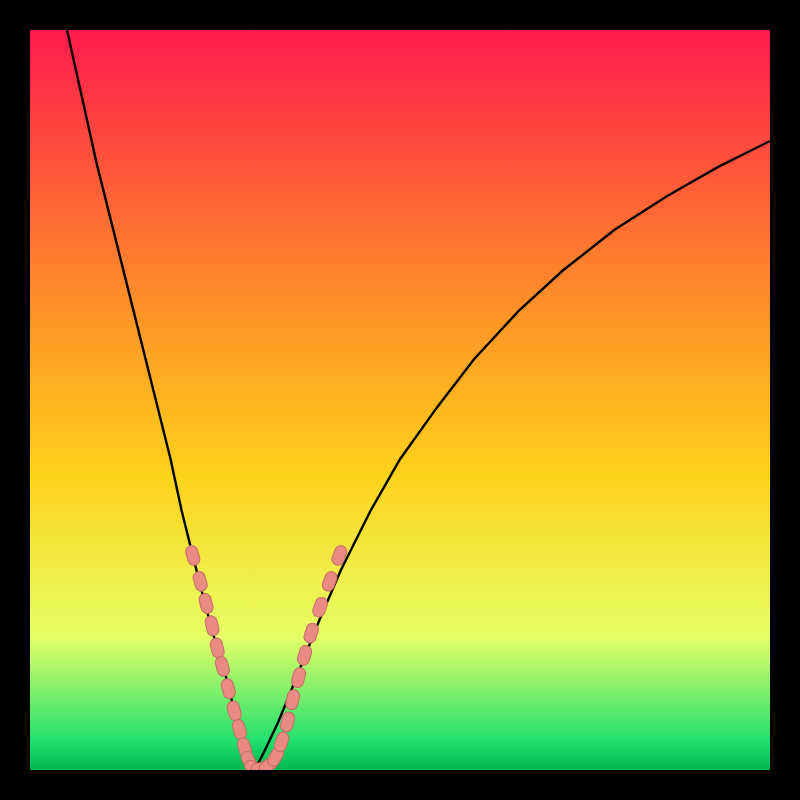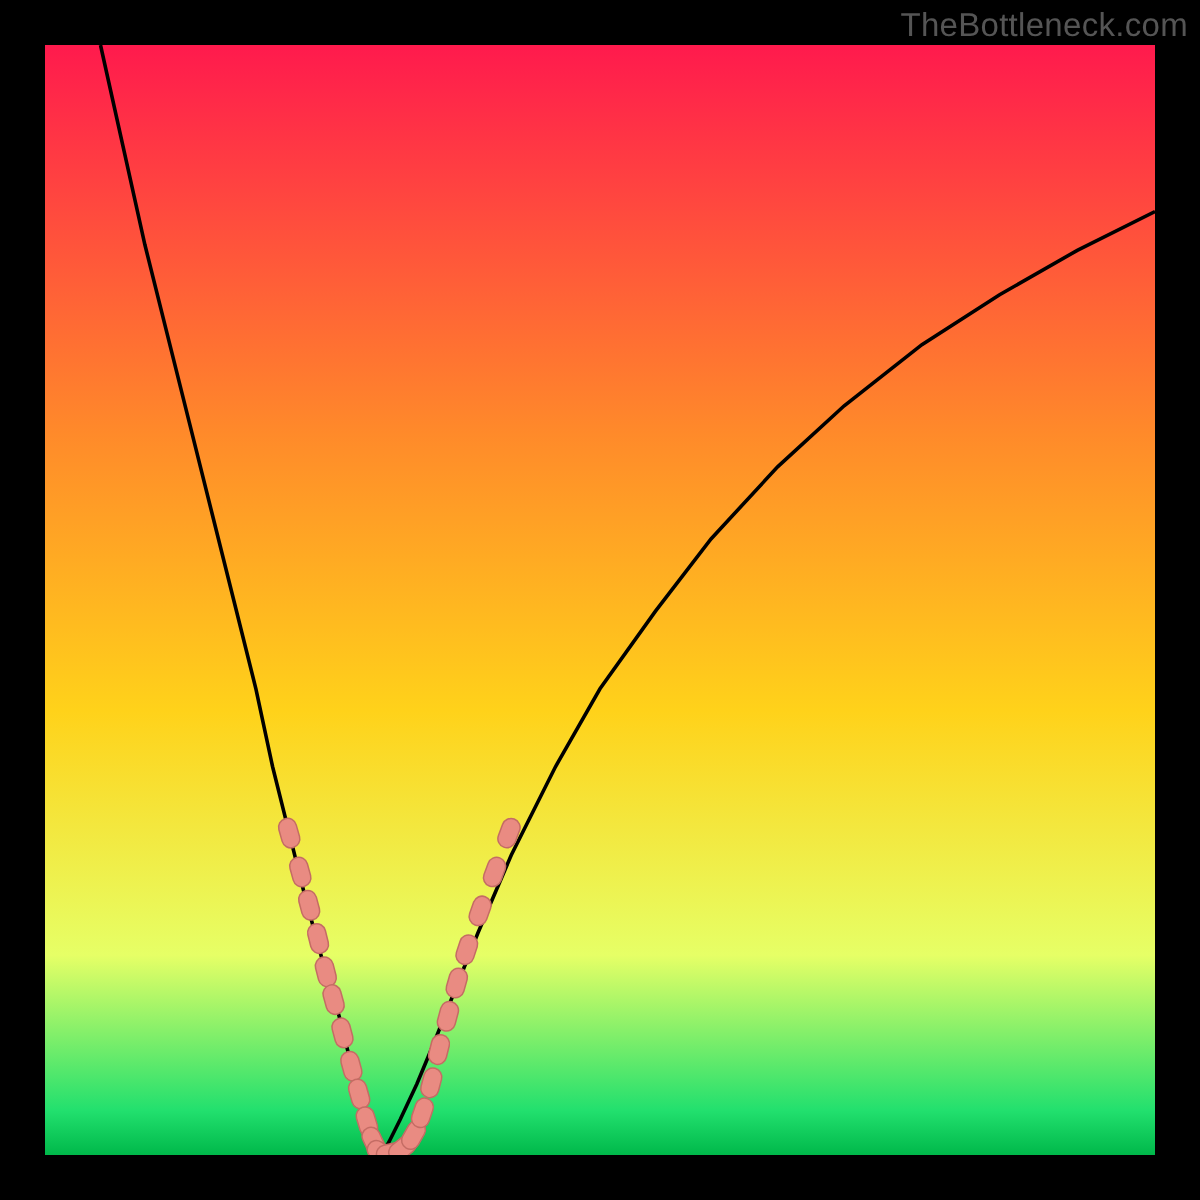--- a/index.html
+++ b/index.html
@@ -46,21 +46,20 @@
     font-size: 22px;
     letter-spacing: 0.2px;
     user-select: none;
   }
 </style>
 </head>
 <body>
 
 <div class="stage">
 
-  <div class="watermark">TheBottleneck.com</div>
 
   <div class="plot-frame">
     <div class="plot-inner">
 
       <svg id="bg-svg" width="740" height="740" viewBox="0 0 740 740">
         <defs>
           <linearGradient id="heat" x1="0" y1="0" x2="0" y2="1">
             <stop id="g0" offset="0%" stop-color="#ff1a4d"></stop>
             <stop id="g1" offset="35%" stop-color="#ff8a2a"></stop>
             <stop id="g2" offset="60%" stop-color="#ffd21a"></stop>

